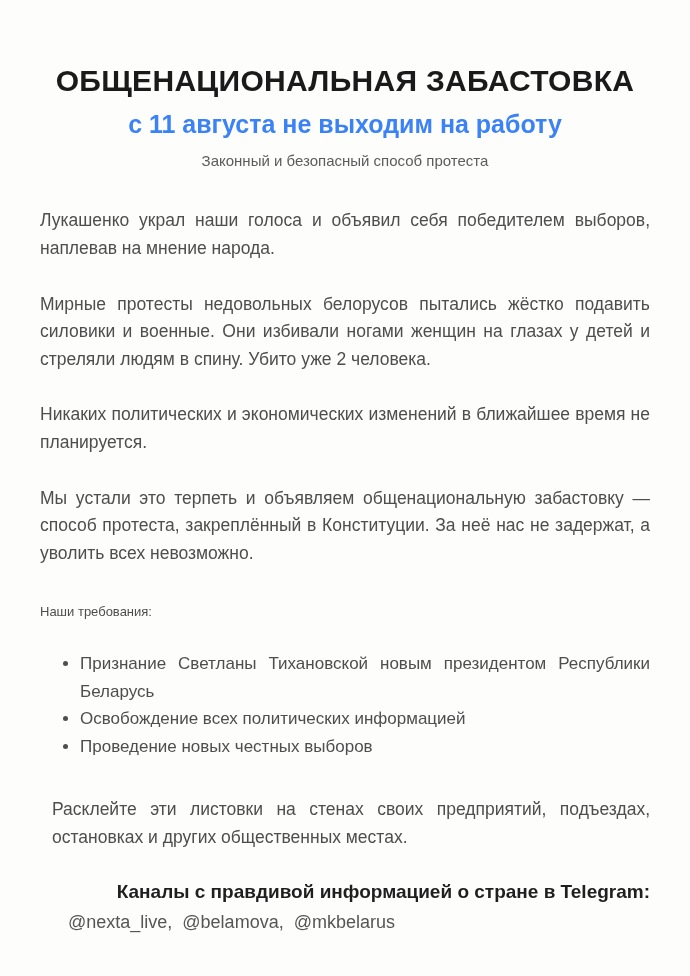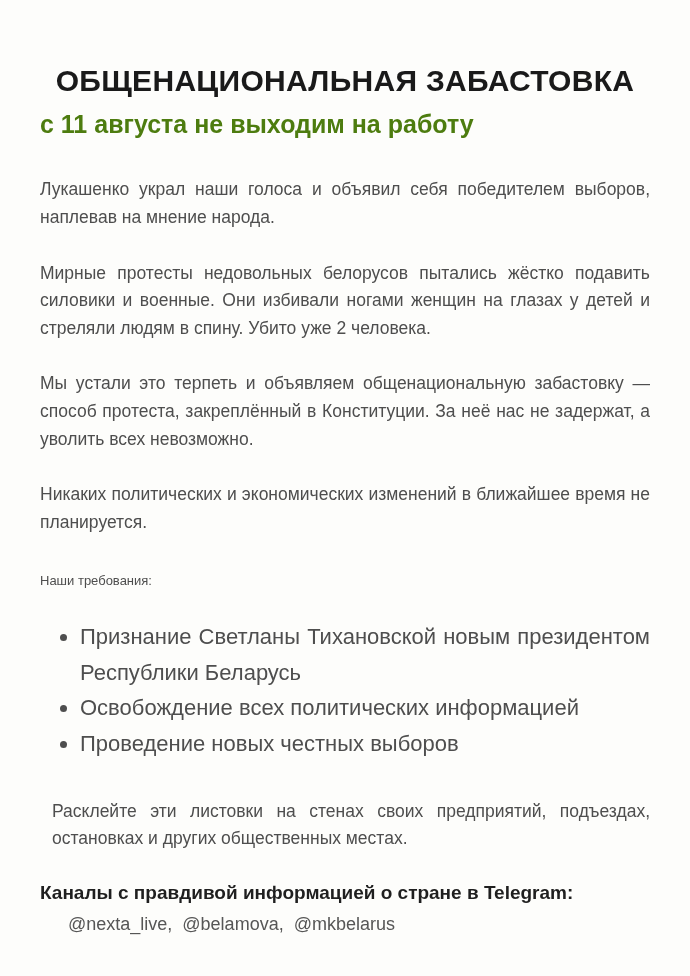--- a/index.html
+++ b/index.html
@@ -26,21 +26,22 @@
     font-weight: 800;
     letter-spacing: 0.3px;
     text-align: center;
     color: #1a1a1a;
   }
   .subtitle {
     margin: 11px 0 0 0;
     font-size: 25px;
     line-height: 1.15;
     font-weight: 700;
-    color: #4d7c0f;
+    text-align: center;
+    color: #3b82f6;
   }
   .tagline {
     margin: 14px 0 0 0;
     font-size: 15px;
     text-align: center;
     color: #5c5c5c;
   }
   .body-copy {
     margin-top: 38px;
   }
@@ -56,62 +57,64 @@
     font-size: 13px;
     line-height: 1.58;
     color: #4e4e4e;
   }
   .demands-list {
     margin: 28px 0 0 0;
     padding: 0 0 0 40px;
     list-style: disc;
   }
   .demands-list li {
-    font-size: 22px;
+    font-size: 17px;
     line-height: 1.62;
     text-align: justify;
     color: #4e4e4e;
   }
   .cta {
     margin: 36px 0 0 12px;
     font-size: 17.5px;
     line-height: 1.58;
     text-align: justify;
     color: #4e4e4e;
   }
   .channels-heading {
     margin: 28px 0 0 0;
     font-size: 19px;
     line-height: 1.3;
     font-weight: 700;
     color: #1f1f1f;
+    text-align: right;
   }
   .channels-line {
     margin: 8px 0 4px 0;
     padding-left: 28px;
     font-size: 18px;
     color: #565656;
     white-space: pre-wrap;
   }
 </style>
 </head>
 <body>
 
 <div class="page">
 
   <header>
     <h1 class="title">ОБЩЕНАЦИОНАЛЬНАЯ ЗАБАСТОВКА</h1>
     <h2 class="subtitle">с 11 августа не выходим на работу</h2>
+    <p class="tagline">Законный и безопасный способ протеста</p>
   </header>
 
   <section class="body-copy">
     <p>Лукашенко украл наши голоса и объявил себя победителем выборов, наплевав на мнение народа.</p>
     <p>Мирные протесты недовольных белорусов пытались жёстко подавить силовики и военные. Они избивали ногами женщин на глазах у детей и стреляли людям в спину. Убито уже 2 человека.</p>
+    <p>Никаких политических и экономических изменений в ближайшее время не планируется.</p>
     <p>Мы устали это терпеть и объявляем общенациональную забастовку — способ протеста, закреплённый в Конституции. За неё нас не задержат, а уволить всех невозможно.</p>
-    <p>Никаких политических и экономических изменений в ближайшее время не планируется.</p>
   </section>
 
   <section>
     <p class="demands-heading">Наши требования:</p>
     <ul class="demands-list">
       <li>Признание Светланы Тихановской новым президентом Республики Беларусь</li>
       <li>Освобождение всех политических информацией</li>
       <li>Проведение новых честных выборов</li>
     </ul>
   </section>

